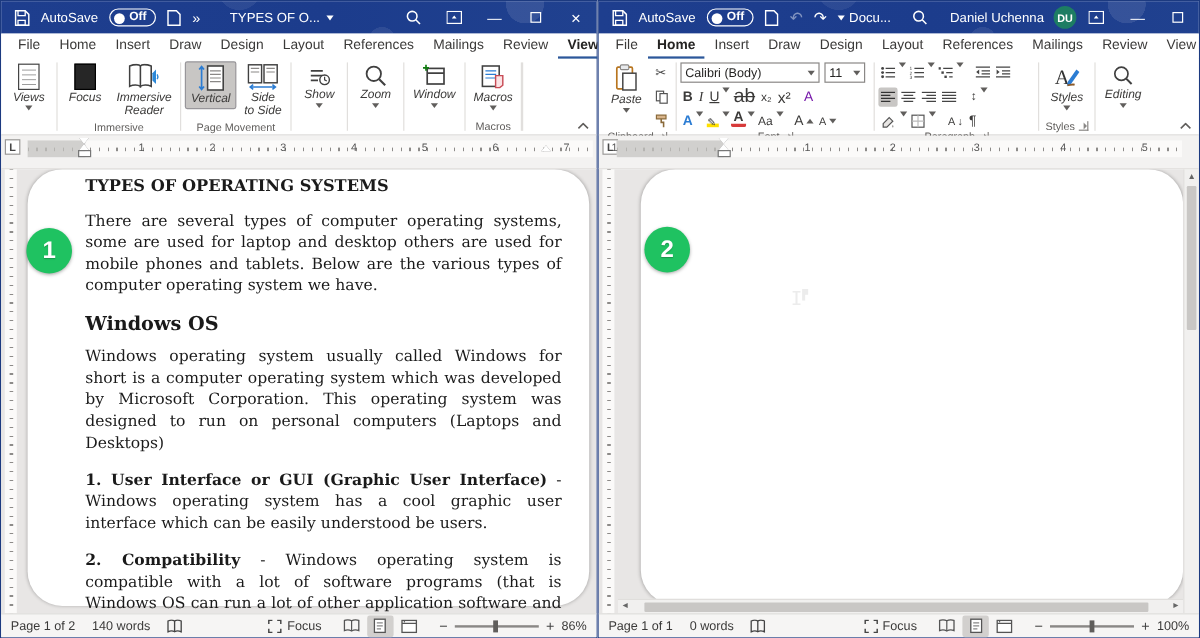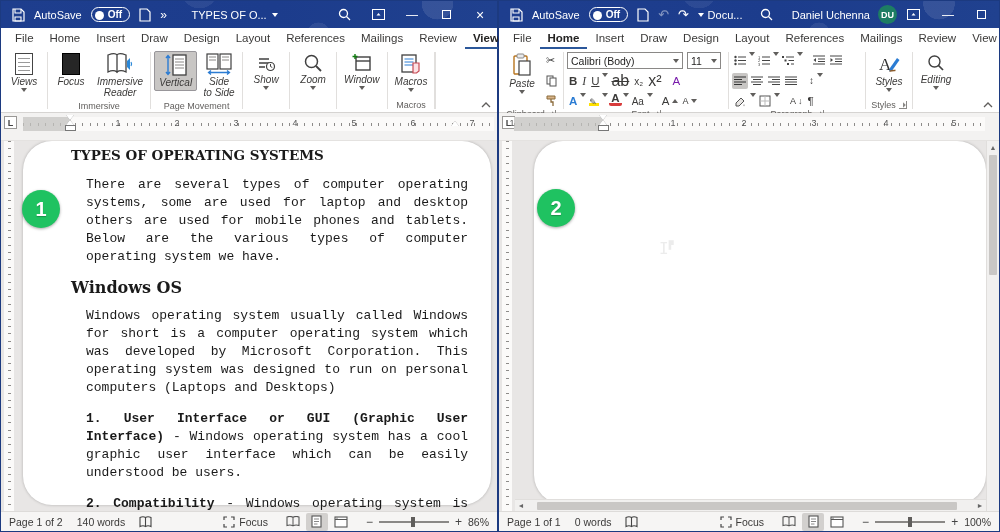--- a/index.html
+++ b/index.html
@@ -76,21 +76,21 @@
   .vruler{position:absolute;left:3px;top:0;bottom:0;width:10px;background:#fbfaf9;
     background-image:repeating-linear-gradient(180deg,#8d8b89 0 1px,transparent 1px 7.4px);background-position:4px 0;background-size:3px 100%;background-repeat:repeat-y;}
   .page{position:absolute;background:#fff;box-shadow:0 0 3px rgba(0,0,0,.25);border-radius:29px;}
   .badge{position:absolute;width:38px;height:38px;border-radius:50%;background:#1fc261;color:#fff;font-weight:bold;
     font-size:20px;display:flex;align-items:center;justify-content:center;box-shadow:0 1px 3px rgba(0,0,0,.35);z-index:5;
     text-shadow:0 1px 1px rgba(0,0,0,.25);}
   .doctext{font-family:"DejaVu Serif",serif;color:#1a1a1a;font-size:13px;line-height:18px;text-align:justify;}
   .doctext h1{font-size:13.5px;margin:0 0 12px 0;font-family:inherit;}
   .doctext h2{font-size:16px;font-weight:bold;margin:11px 0 10px 0;}
   .doctext h3{font-size:14px;font-weight:normal;margin:25px 0 12px 0;}
-  .doctext p{margin:0 0 13px 15px;font-family:Liberation Mono, monospace;}
+  .doctext p{margin:0 0 13px 0;}
   .doctext .lead{font-weight:bold;}
   .ibeam{position:absolute;color:#ececec;font-size:16px;font-family:"DejaVu Sans Mono",monospace;}
 
   
   .vscroll{position:absolute;right:0;top:0;bottom:0;width:13px;background:#f1f0ef;border-left:1px solid #e0dedc;}
   .sbtn{height:13px;display:flex;align-items:center;justify-content:center;color:#666;font-size:7px;}
   .vthumb{position:absolute;left:2px;right:2px;top:14px;height:120px;background:#c9c7c5;border-radius:1px;}
   .hscroll{position:absolute;left:16px;right:13px;bottom:0;height:12px;background:#f1f0ef;border-top:1px solid #e0dedc;display:flex;align-items:center;}
   .hthumb{height:8px;background:#c9c7c5;border-radius:1px;flex:0 0 420px;margin-left:10px;}
 
@@ -516,21 +516,21 @@
                   <span class="caret"></span>
                 </span>
             </div>
             <div class="row">
               <span class="mini fg" style="font-weight:bold">B</span>
               <span class="mini fg" style="font-style:italic;font-family:'Liberation Serif',serif">I</span>
               <span class="mini fg" style="text-decoration:underline">U</span>
                 <span class="caret" style="color:#605e5c"></span>
               <span class="mini fg" style="text-decoration:line-through;font-size:16px">ab</span>
               <span class="mini fg" style="font-size:10px">x₂</span>
-              <span class="mini fg" style="font-size:16px">x²</span>
+              <span class="mini fg" style="font-size:13px">x²</span>
               <span style="width:5px"></span>
               <span class="mini fg" style="color:#7719aa">A</span>
             </div>
             <div class="row">
               <span class="mini fg" style="color:#2b7cd3;font-weight:bold">A</span>
                 <span class="caret" style="color:#605e5c"></span>
               <span class="mini">
                   <span style="display:inline-block;width:10px;height:9px;border-bottom:3px solid #ffe000;color:#444;font-size:9px">✎</span>
                 </span>
                 <span class="caret" style="color:#605e5c"></span>

